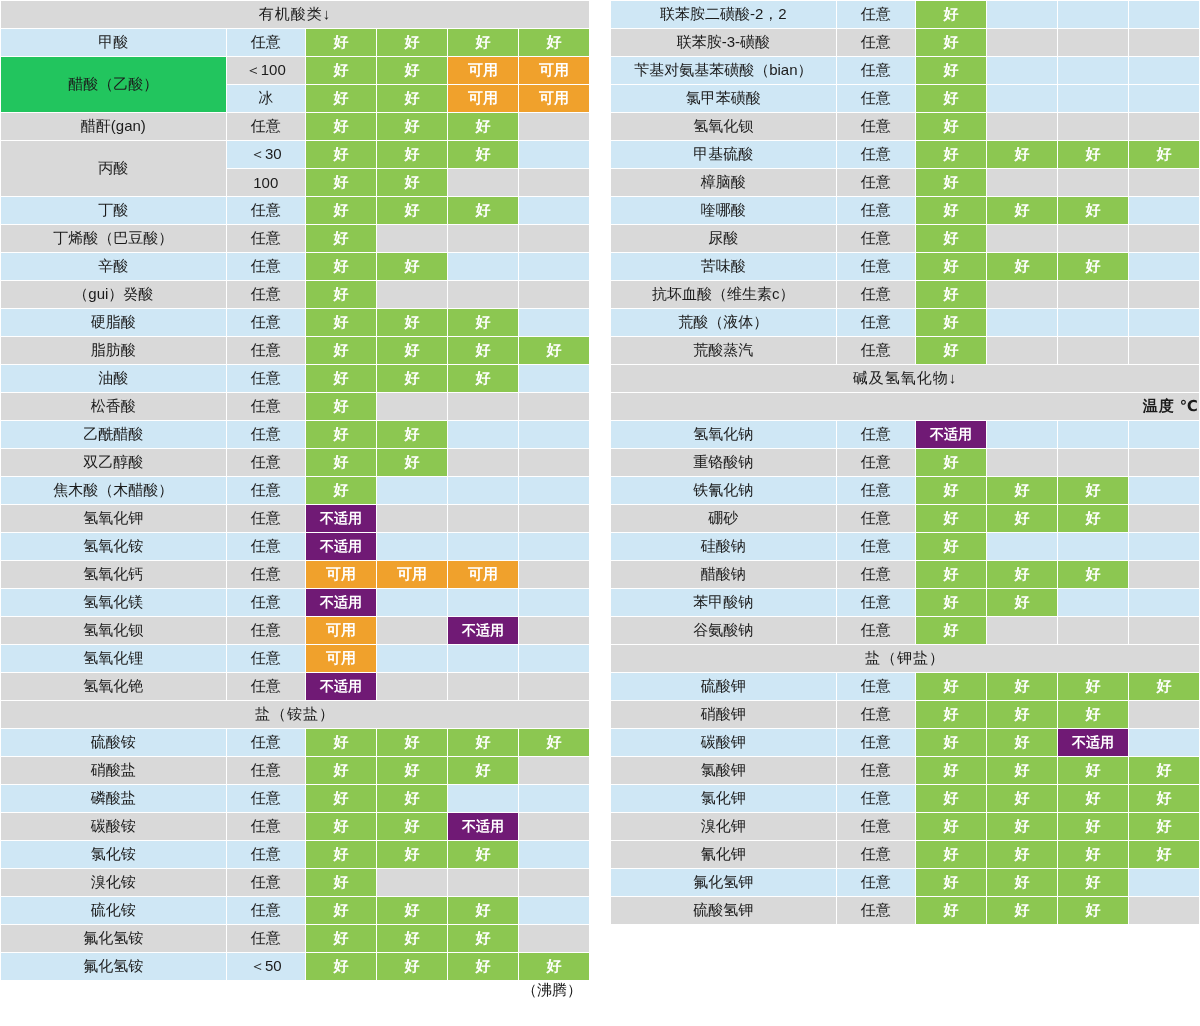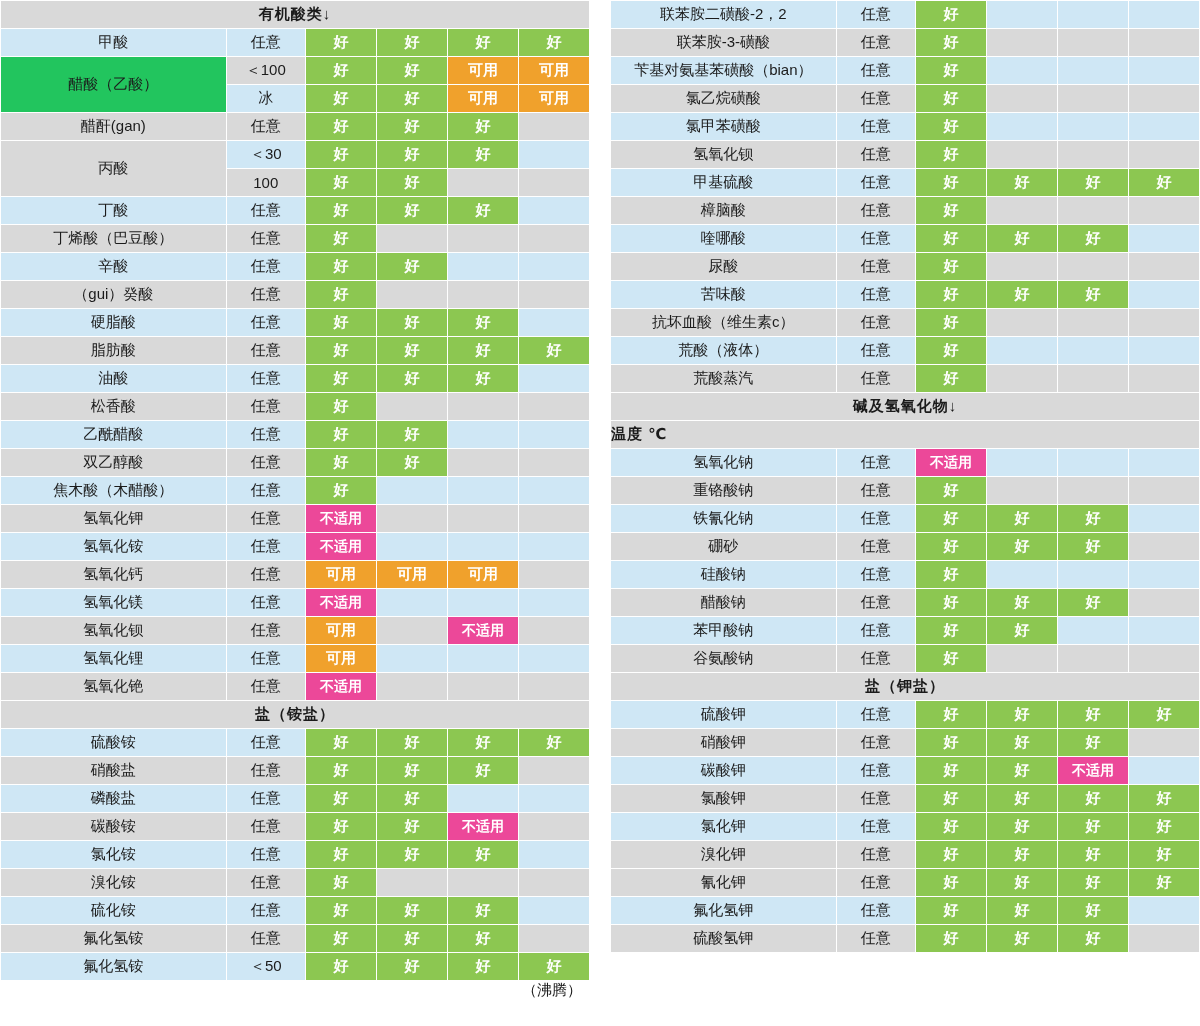--- a/index.html
+++ b/index.html
@@ -47,38 +47,38 @@
   .rowB td.cc{background:#d9d9d9;}
 
   td.nm{ text-align:center; }
   td.cc{ text-align:center; }
 
   .cell-empty{background:#d9d9d9;}
   .rowA .cell-empty{background:#cfe7f5;}
 
   .good{background:#8cc751;color:#ffffff;font-weight:bold;}
   .usable{background:#f0a12c;color:#ffffff;font-weight:bold;margin-top:17px;}
-  .na{background:#ec4899;color:#ffffff;font-weight:bold;font-size:14px;}
+  .na{background:#701a75;color:#ffffff;font-weight:bold;font-size:14px;}
 
   .section{
     background:#d9d9d9;
-    font-weight:bold;
+    font-weight:normal;
     text-align:center;
     font-size:15px;
     letter-spacing:1px;
   }
   .temp-head{
     background:#d9d9d9;
     font-weight:bold;
     text-align:center;
   }
   .temp-label{
     background:#d9d9d9;
     font-weight:bold;
-    text-align:left;
+    text-align:right;
     letter-spacing:1px;
     margin-left:21px;
   }
   .footnote{
     text-align:right;
     font-size:15px;
     background:#ffffff;
     padding-right:8px;
     height:26px;
   }
@@ -399,28 +399,20 @@
             <td class="cell-empty"></td>
           </tr>
           <tr class="rowA">
             <td class="nm">苄基对氨基苯磺酸（bian）</td>
             <td class="cc">任意</td>
             <td class="good">好</td>
             <td class="cell-empty"></td>
             <td class="cell-empty"></td>
             <td class="cell-empty"></td>
           </tr>
-          <tr class="rowB">
-            <td class="nm">氯乙烷磺酸</td>
-            <td class="cc">任意</td>
-            <td class="good">好</td>
-            <td class="cell-empty"></td>
-            <td class="cell-empty"></td>
-            <td class="cell-empty"></td>
-          </tr>
           <tr class="rowA">
             <td class="nm">氯甲苯磺酸</td>
             <td class="cc">任意</td>
             <td class="good">好</td>
             <td class="cell-empty"></td>
             <td class="cell-empty"></td>
             <td class="cell-empty"></td>
           </tr>
           <tr class="rowB">
             <td class="nm">氢氧化钡</td>

